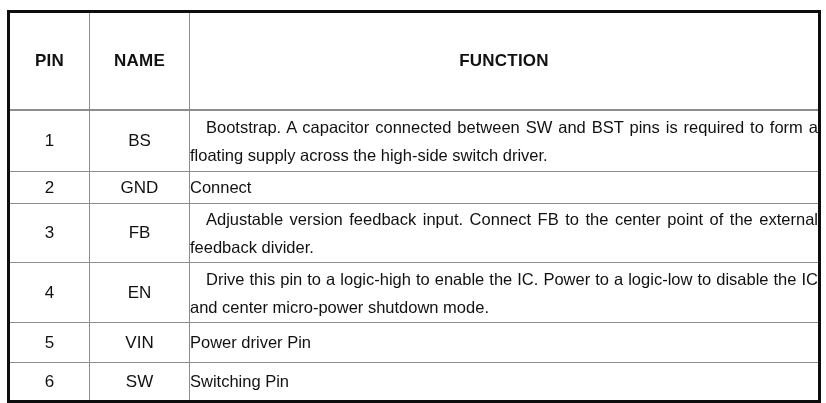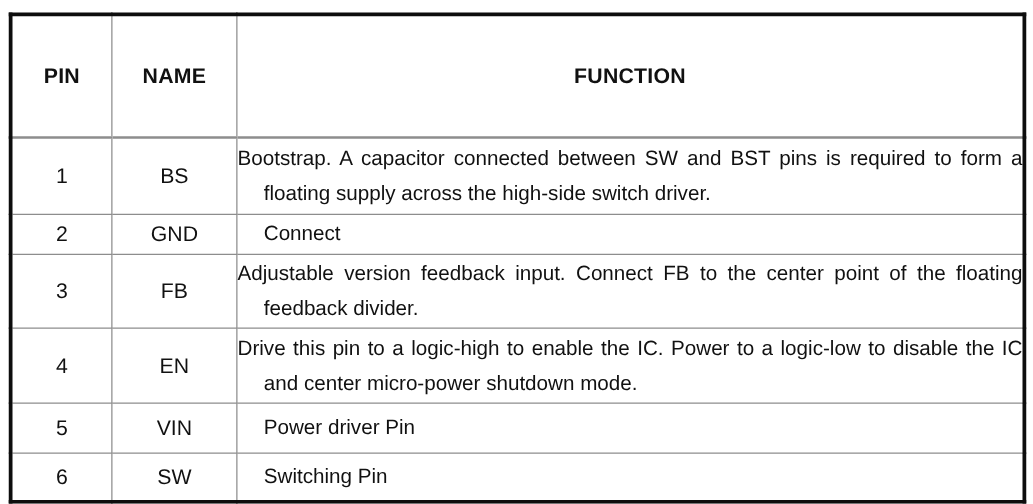--- a/index.html
+++ b/index.html
@@ -73,24 +73,24 @@
     font-size: 16.5px;
     line-height: 28px;
     padding: 0 8px 0 10px;
   }
   .cell-func .ln {
     display: block;
     text-align: justify;
   }
   .cell-func .ln.last {
     text-align: left;
-    margin-left: 21px;
   }
   .cell-func .ln.justified {
     text-align-last: justify;
+    margin-left: 16px;
   }
   .cell-func.single {
     line-height: 1.25;
   }
 
   
   tr.r1 td { height: 60px; }
   tr.r2 td { height: 31px; }
   tr.r3 td { height: 58px; }
   tr.r4 td { height: 59px; }
@@ -133,21 +133,21 @@
         <td class="cell-name">GND</td>
         <td class="cell-func single">
           <span class="ln last">Connect</span>
         </td>
       </tr>
 
       <tr class="r3">
         <td class="cell-pin">3</td>
         <td class="cell-name">FB</td>
         <td class="cell-func">
-          <span class="ln justified">Adjustable version feedback input. Connect FB to the center point of the floating</span>
+          <span class="ln justified">Adjustable version feedback input. Connect FB to the center point of the external</span>
           <span class="ln last">feedback divider.</span>
         </td>
       </tr>
 
       <tr class="r4">
         <td class="cell-pin">4</td>
         <td class="cell-name">EN</td>
         <td class="cell-func">
           <span class="ln justified">Drive this pin to a logic-high to enable the IC. Power to a logic-low to disable the IC</span>
           <span class="ln last">and center micro-power shutdown mode.</span>

